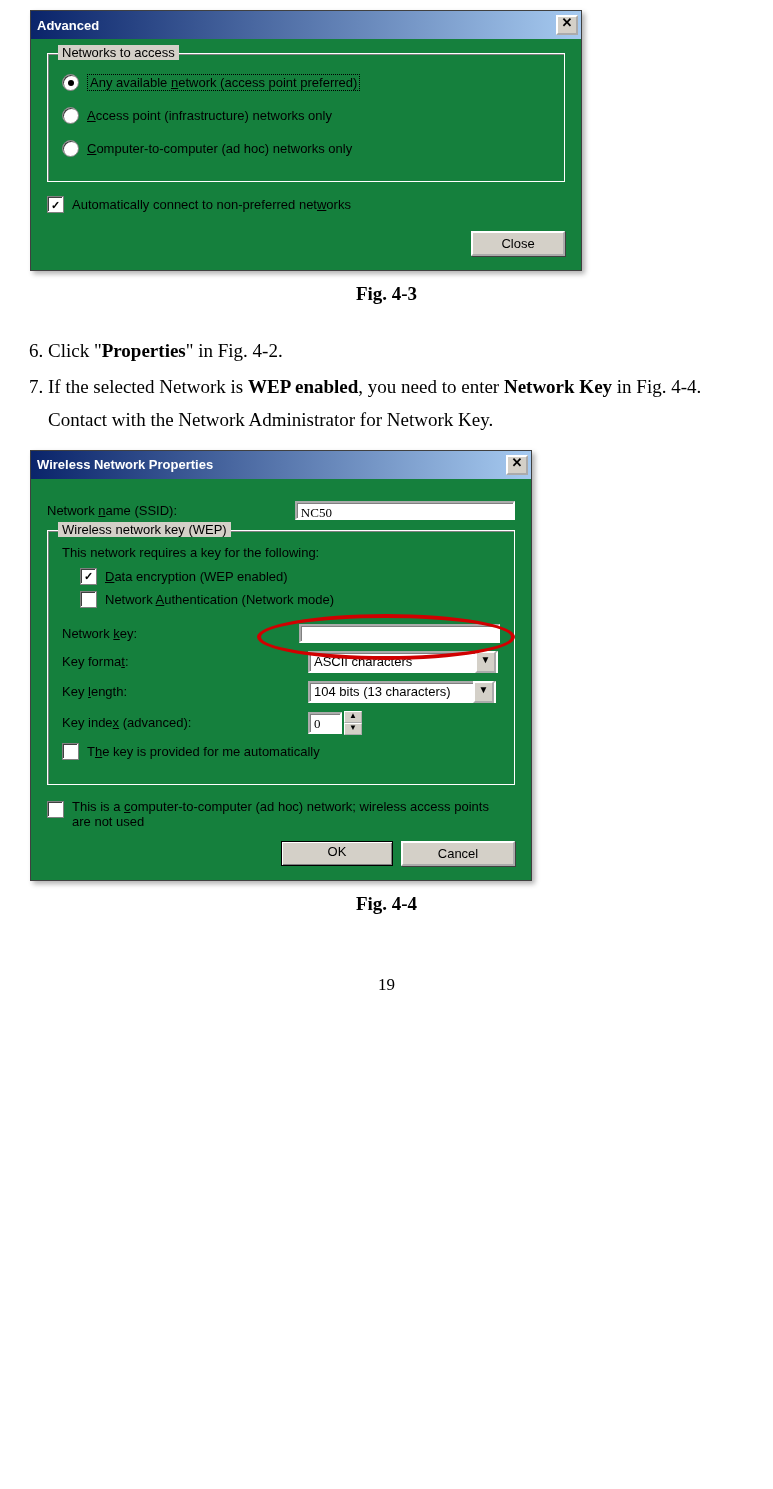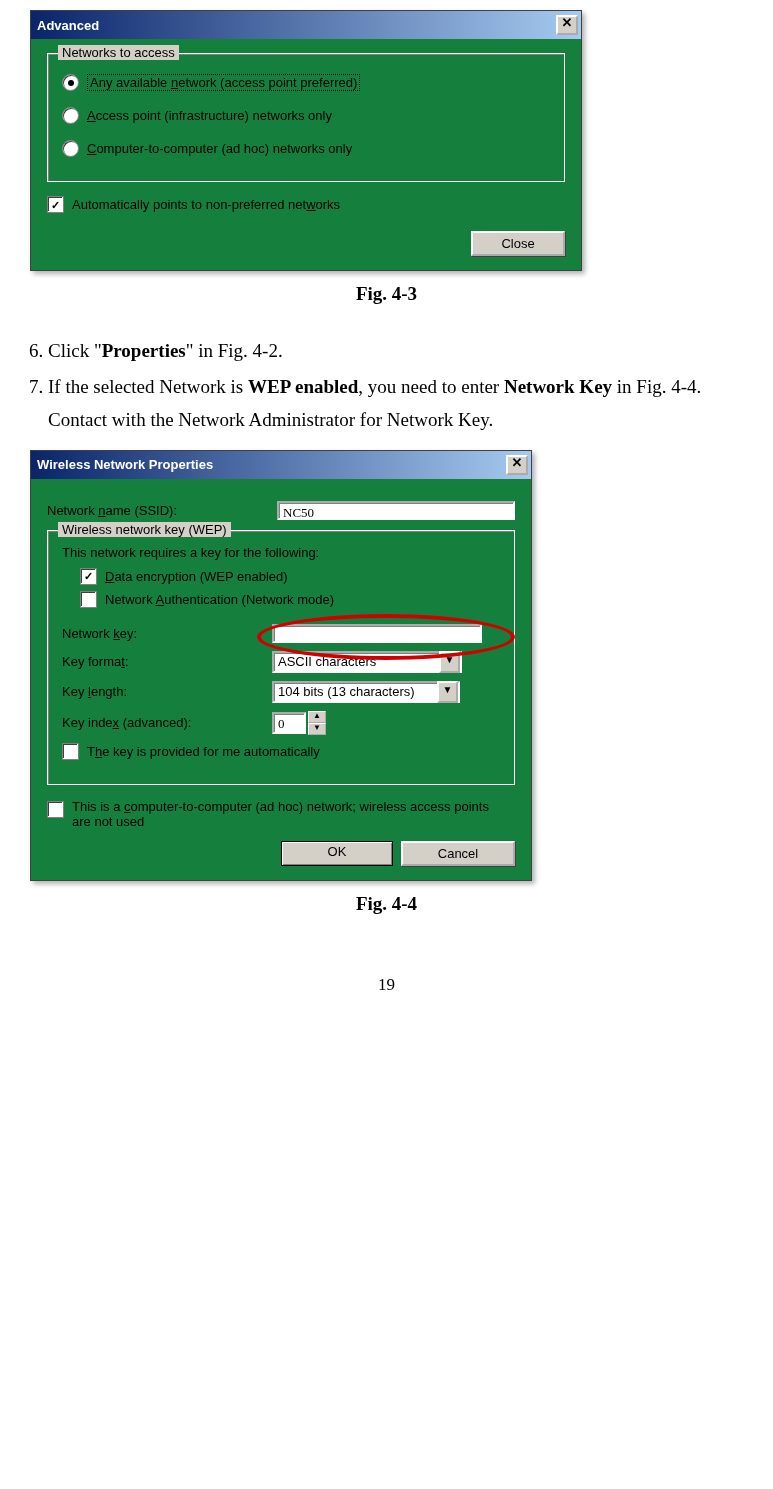--- a/index.html
+++ b/index.html
@@ -85,21 +85,21 @@
     border:2px outset #fff;
     padding:3px 0;
     width:90px;
     text-align:center;
     box-shadow: 1px 1px 0 #404040;
     cursor: default;
   }
   .btn.default { border:1px solid #000; padding:2px 0; box-shadow: inset 1px 1px 0 #fff, inset -1px -1px 0 #808080; width:92px; }
   .btnrow { display:flex; justify-content:flex-end; gap:8px; }
 
-  .field-row { display:flex; align-items:center; margin:8px 0; }
+  .field-row { display:flex; align-items:center; margin:8px 0;gap:36px; }
   .field-label { width:180px; }
   .textbox {
     background:#fff;
     border:2px inset #fff;
     box-shadow: inset 1px 1px 0 #808080;
     font:13px Tahoma;
     padding:2px 4px;
     height:19px;
     box-sizing:border-box;
   }
@@ -193,21 +193,21 @@
           <span class="radio"></span>
           <span>
             <span class="under">C</span><span>omputer-to-computer (ad hoc) networks only</span>
           </span>
         </div>
       </div>
 
       <div class="opt-row">
         <span class="check sel"></span>
         <span>
-          <span>Automatically points to non-preferred net</span><span class="under">w</span><span>orks</span>
+          <span>Automatically connect to non-preferred net</span><span class="under">w</span><span>orks</span>
         </span>
       </div>
 
       <div class="btnrow" style="margin-top:18px">
         <div class="btn">Close</div>
       </div>
     </div>
   </div>
 
   <div class="caption">Fig. 4-3</div>

